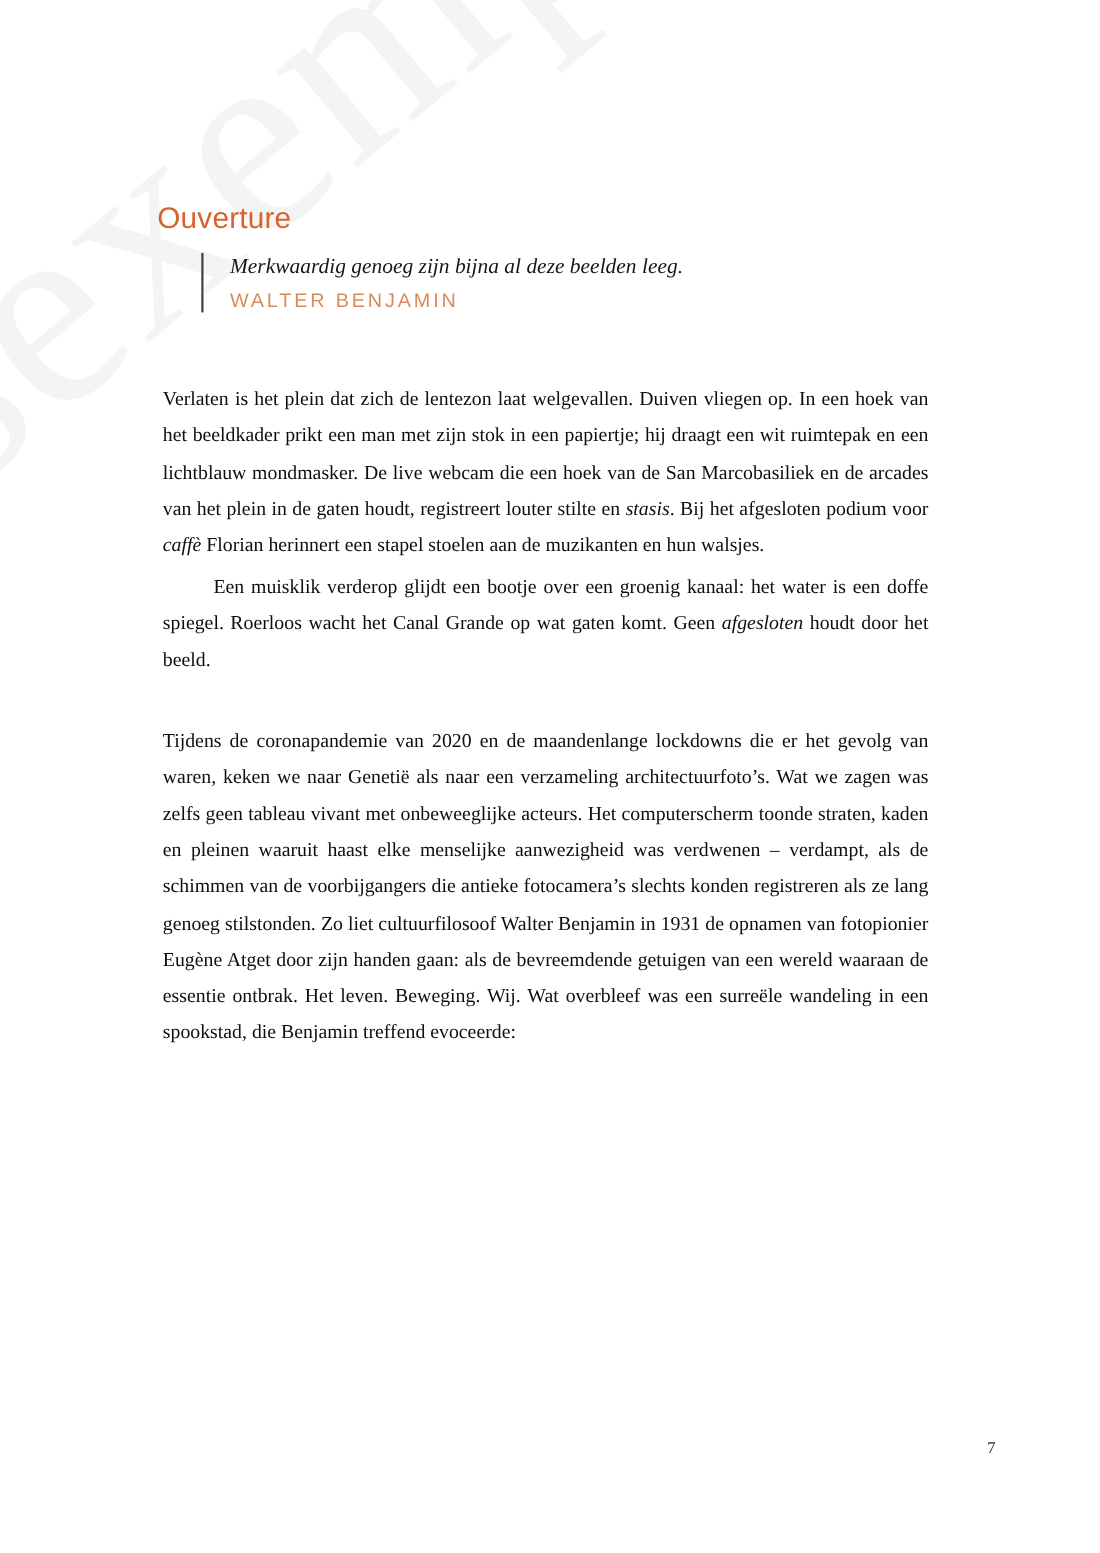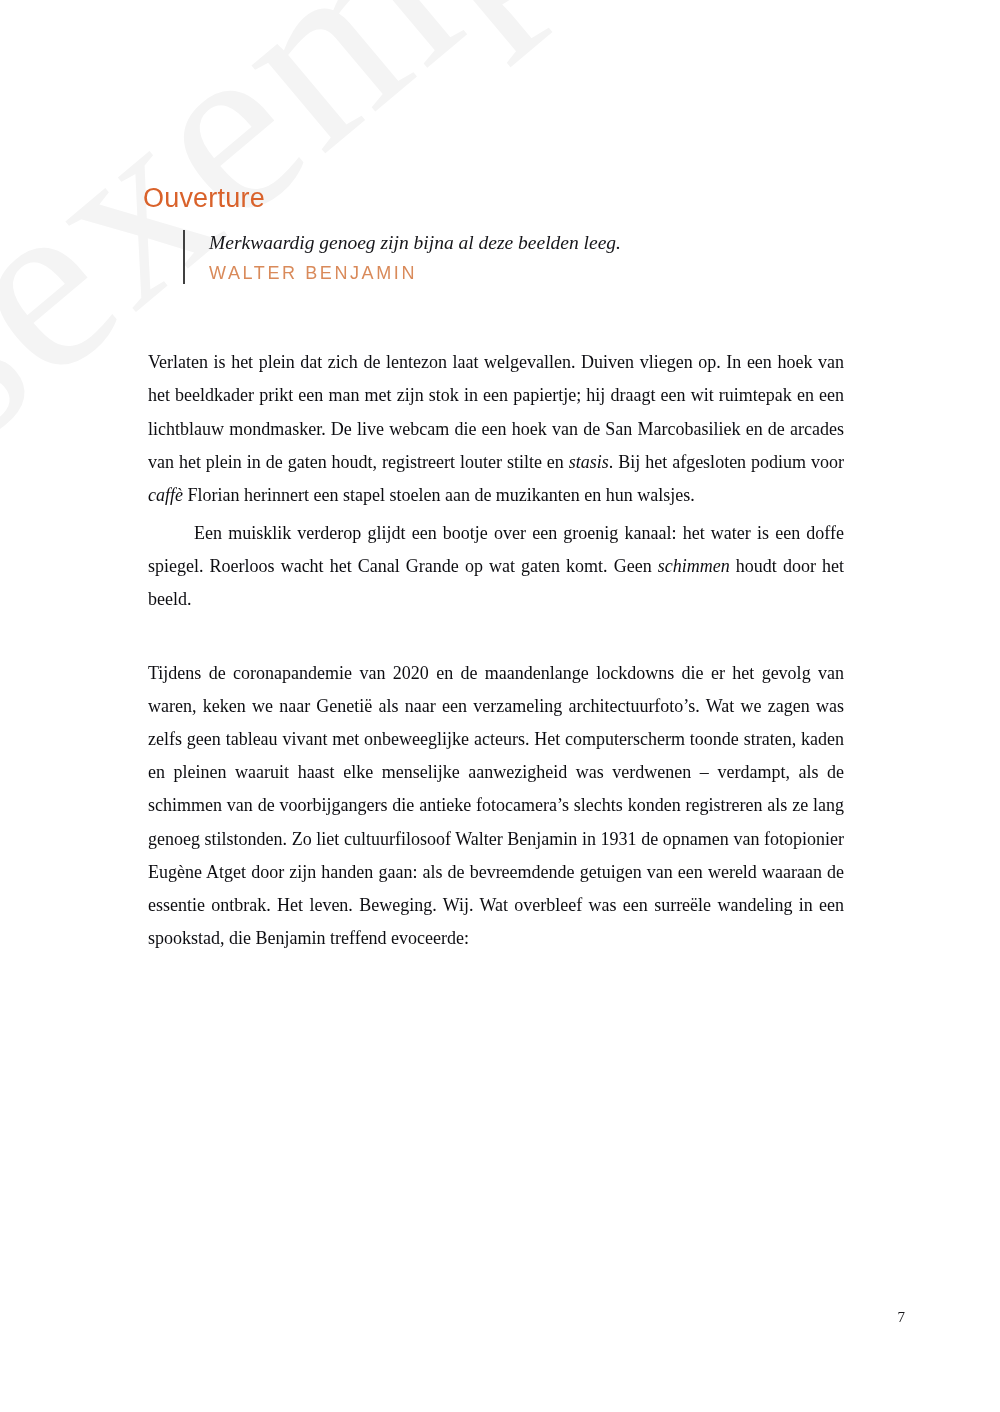--- a/index.html
+++ b/index.html
@@ -132,21 +132,21 @@
 
     <blockquote class="epigraph">
       <p class="epigraph-quote">Merkwaardig genoeg zijn bijna al deze beelden leeg.</p>
       <p class="epigraph-source">WALTER BENJAMIN</p>
     </blockquote>
 
     <div class="body-block first">
 
       <p><span>Verlaten is het plein dat zich de lentezon laat welgevallen. Duiven vliegen op. In een hoek van het beeldkader prikt een man met zijn stok in een papiertje; hij draagt een wit ruimtepak en een lichtblauw mondmasker. De live webcam die een hoek van de San Marcobasiliek en de arcades van het plein in de gaten houdt, registreert louter stilte en </span><em>stasis</em><span>. Bij het afgesloten podium voor </span><em>caffè</em><span> Florian herinnert een stapel stoelen aan de muzikanten en hun walsjes.</span></p>
 
-      <p class="indented"><span>Een muisklik verderop glijdt een bootje over een groenig kanaal: het water is een doffe spiegel. Roerloos wacht het Canal Grande op wat gaten komt. Geen </span><em>schimmen</em><span> houdt door het beeld.</span></p>
+      <p class="indented"><span>Een muisklik verderop glijdt een bootje over een groenig kanaal: het water is een doffe spiegel. Roerloos wacht het Canal Grande op wat gaten komt. Geen </span><em>afgesloten</em><span> houdt door het beeld.</span></p>
 
 
     </div>
 
     <div class="body-block second">
       <p>Tijdens de coronapandemie van 2020 en de maandenlange lockdowns die er het gevolg van waren, keken we naar Genetië als naar een verzameling architectuurfoto’s. Wat we zagen was zelfs geen tableau vivant met onbeweeglijke acteurs. Het computerscherm toonde straten, kaden en pleinen waaruit haast elke menselijke aanwezigheid was verdwenen – verdampt, als de schimmen van de voorbijgangers die antieke fotocamera’s slechts konden registreren als ze lang genoeg stilstonden. Zo liet cultuurfilosoof Walter Benjamin in 1931 de opnamen van fotopionier Eugène Atget door zijn handen gaan: als de bevreemdende getuigen van een wereld waaraan de essentie ontbrak. Het leven. Beweging. Wij. Wat overbleef was een surreële wandeling in een spookstad, die Benjamin treffend evoceerde:</p>
     </div>
 
   </div>
 

